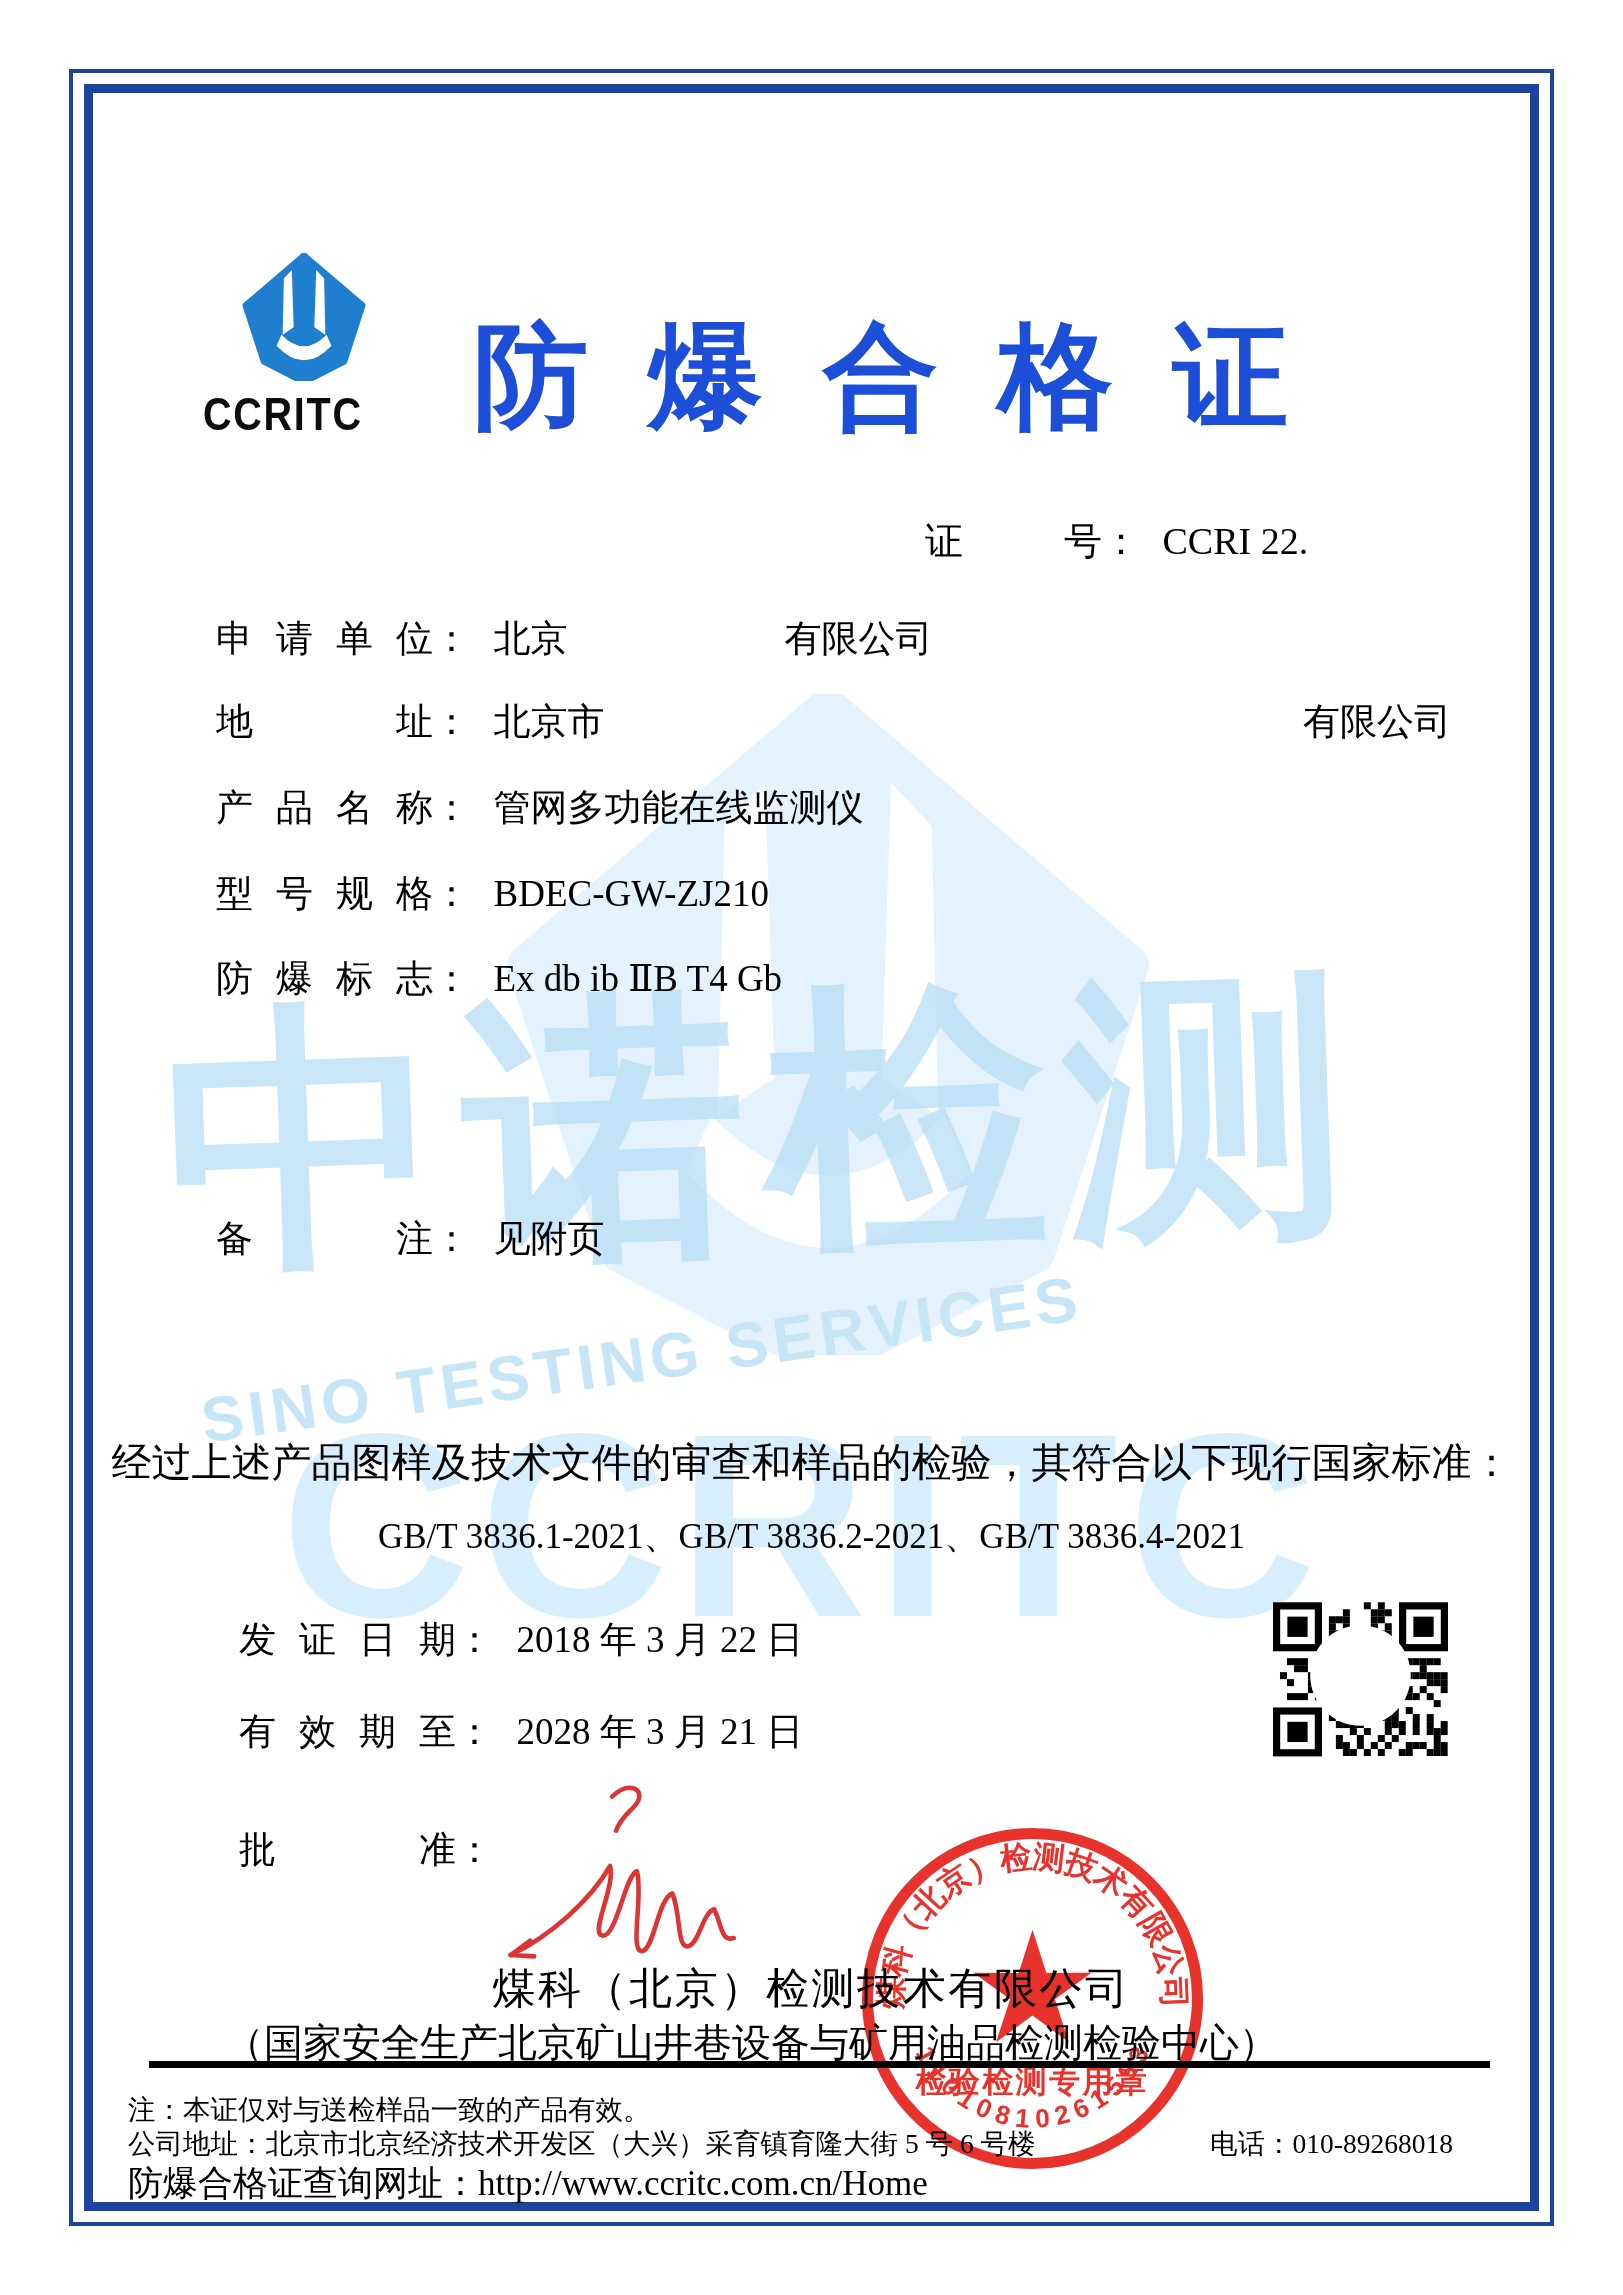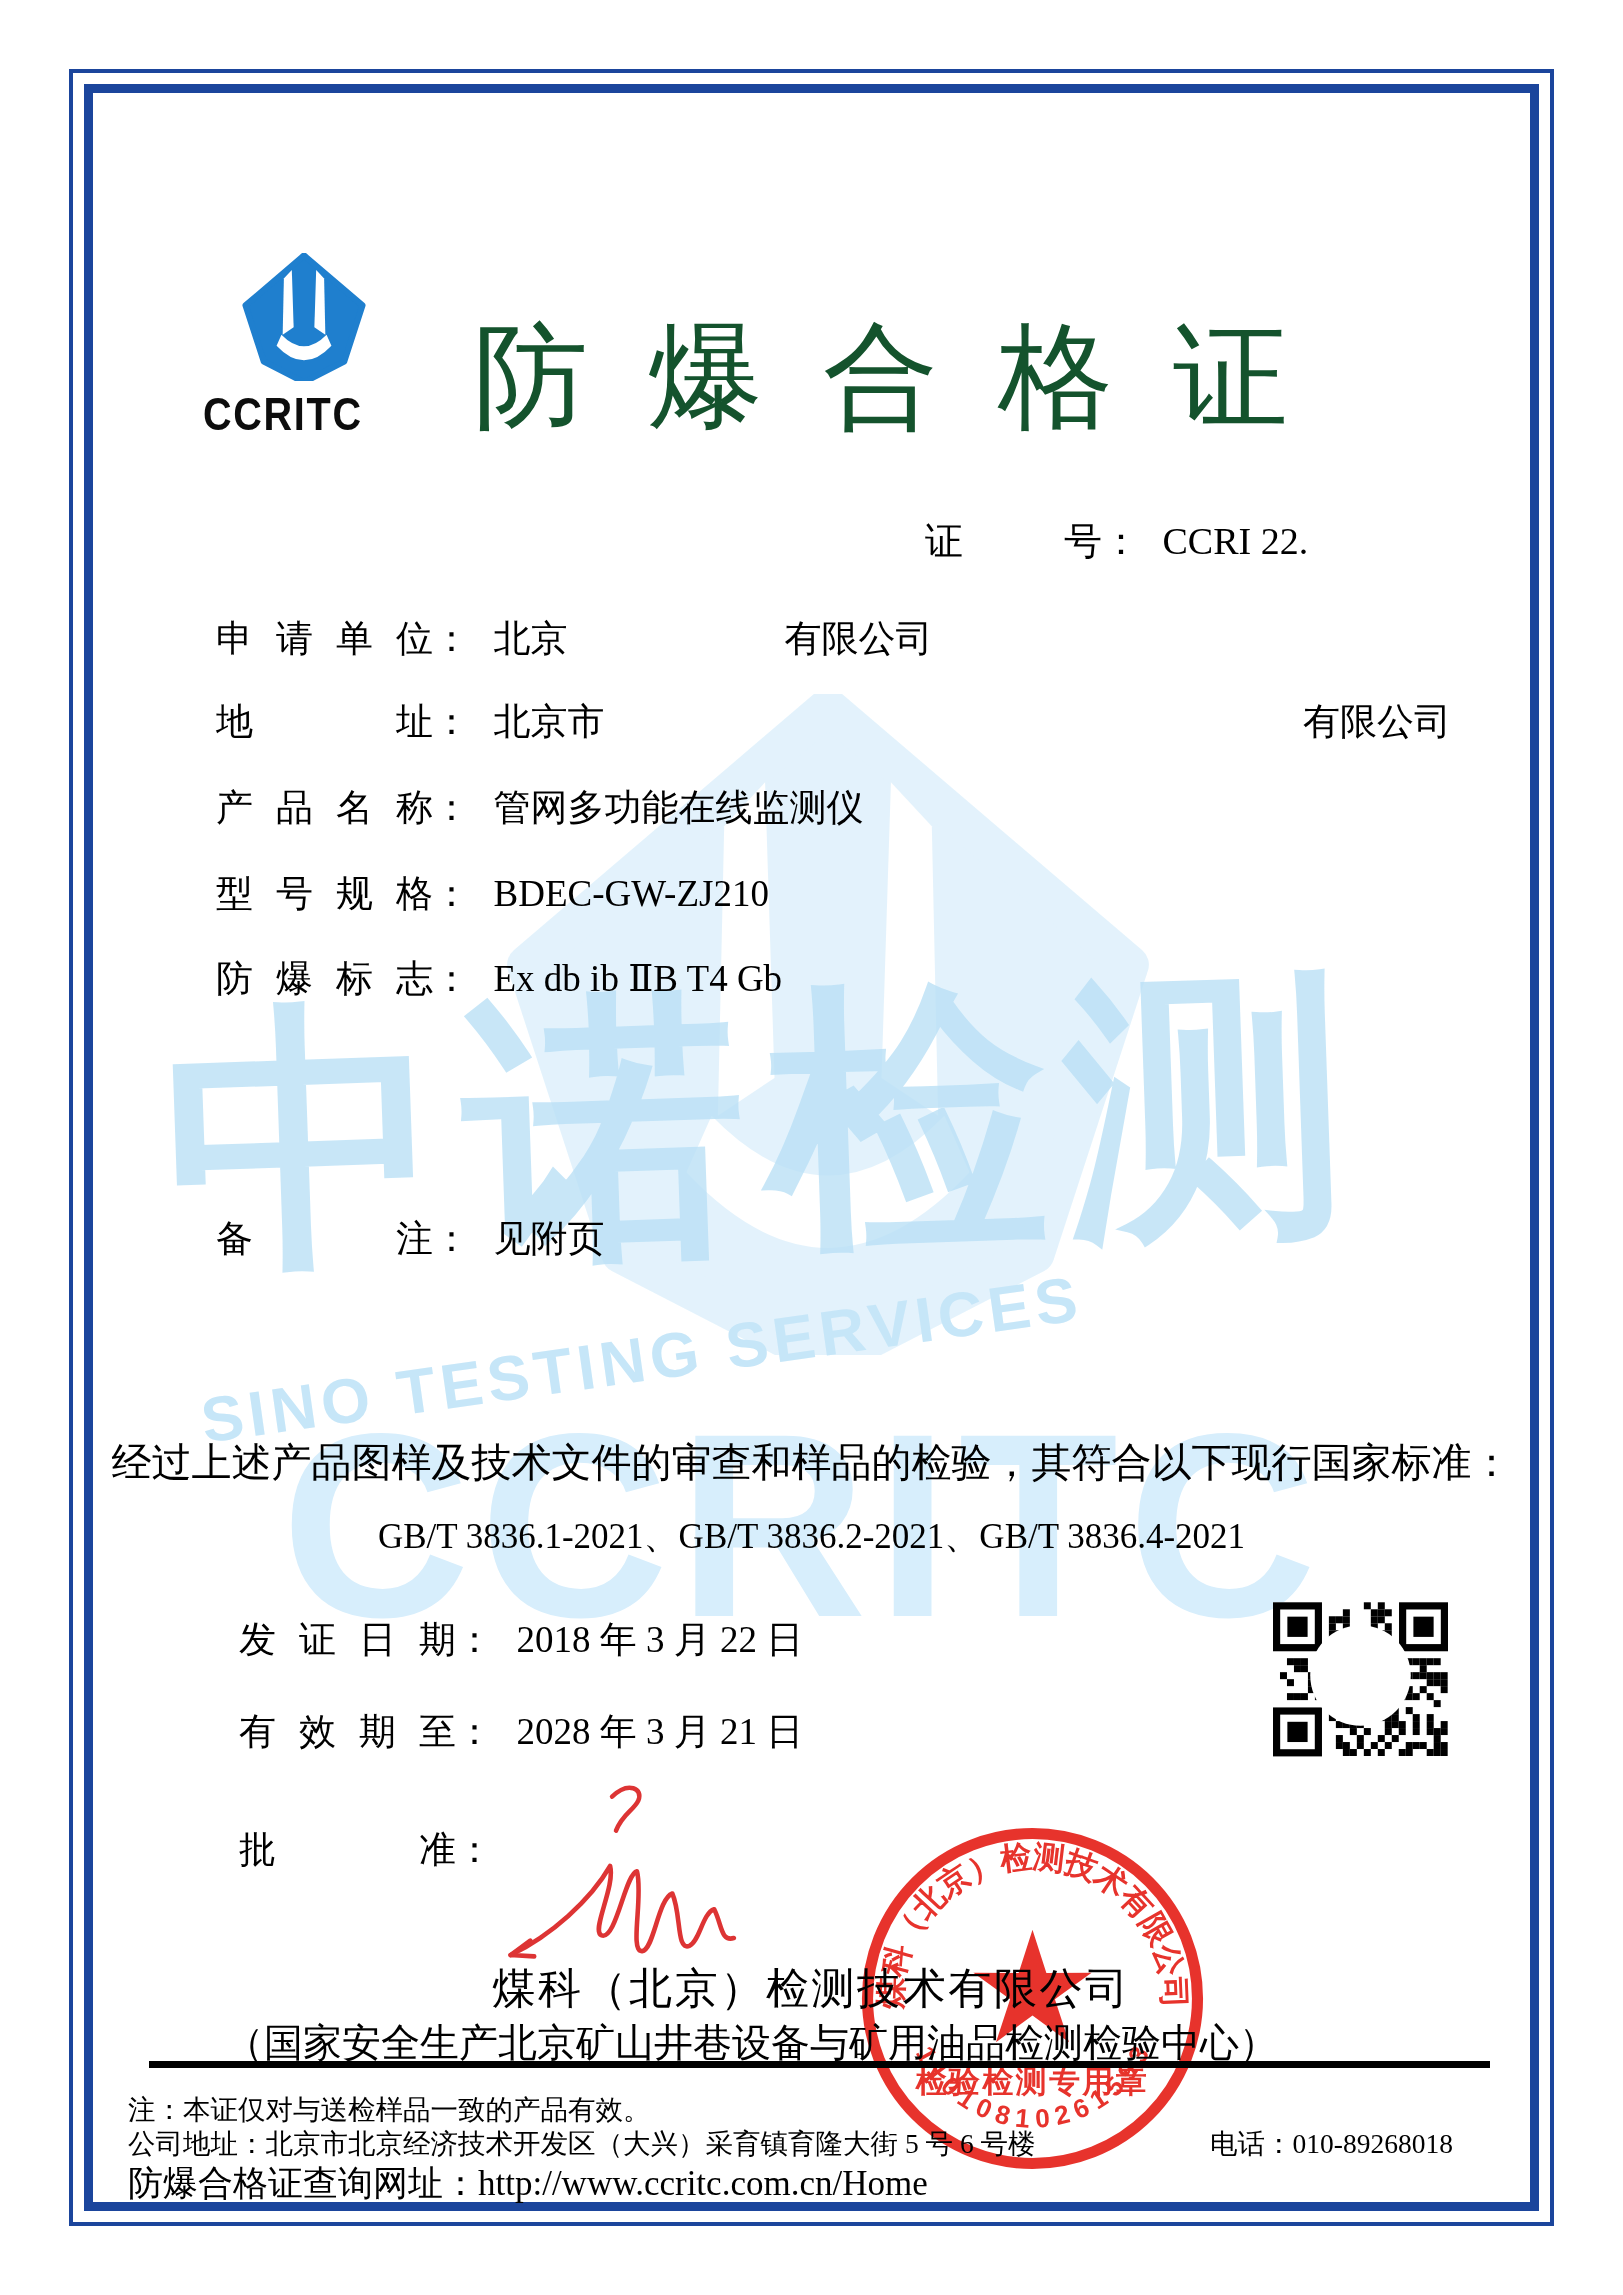--- a/index.html
+++ b/index.html
@@ -31,21 +31,21 @@
   .wm-logo{left:419px; top:694px; opacity:.55;}
 
   
   .logo-mark{position:absolute; left:221px; top:253px; z-index:2;}
   .logo-text{position:absolute; left:203px; top:387px; z-index:2;
     font-family:"Liberation Sans","DejaVu Sans",sans-serif;
     font-size:46px; font-weight:900; letter-spacing:2px; color:#0d0d0d;
     transform:scaleX(.86); transform-origin:left;}
   .title{position:absolute; left:473px; top:300px; z-index:2;
     font-family:"Liberation Sans","DejaVu Sans",sans-serif;
-    font-size:115px; font-weight:400; letter-spacing:60px; color:#14532d; white-space:nowrap;}
+    font-size:115px; font-weight:700; letter-spacing:60px; color:#1d4ed8; white-space:nowrap;}
 
   
   .row{position:absolute; left:216px; z-index:2; font-size:37px; color:#000; white-space:nowrap; width:1309px;}
   .flabel{display:inline-block; width:217px; text-align:justify; text-align-last:justify; vertical-align:top;}
   .flabel.narrow{width:177px;}
   .colon{display:inline-block; width:33px;}
   .colon.hidden-colon{visibility:hidden;}
   .fvalue{margin-left:27.5px;margin-top:28px;}
   .frag-gap-sm{margin-left:17px;}
   .frag-gap-md{margin-left:37px;}

